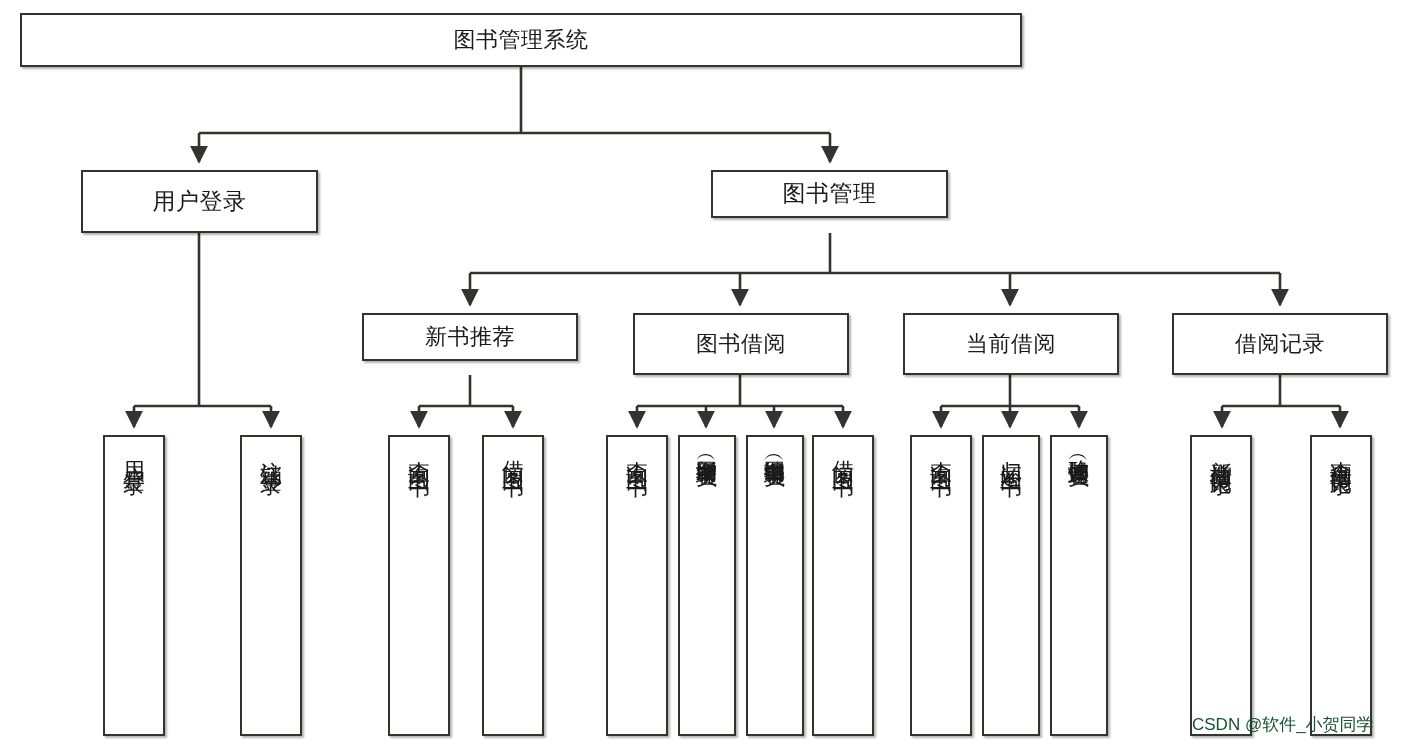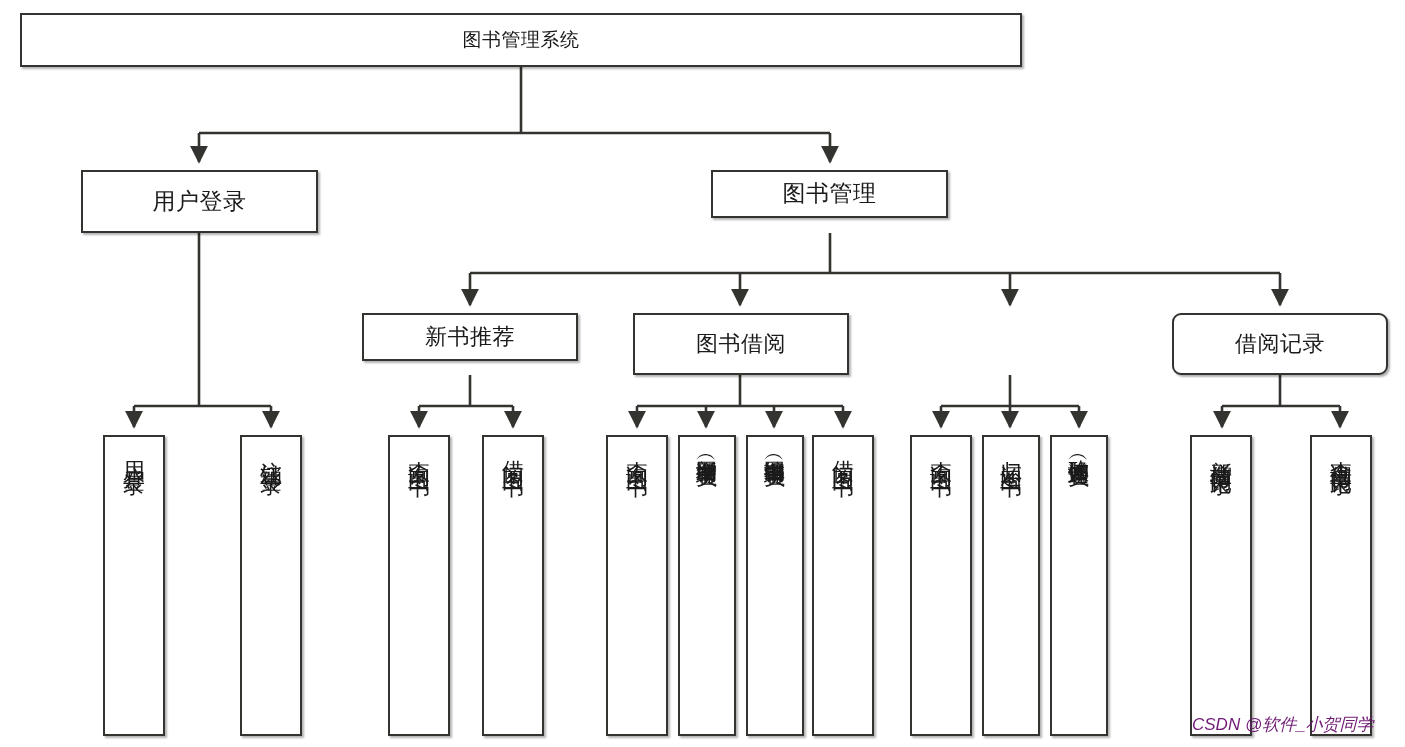--- a/index.html
+++ b/index.html
@@ -46,21 +46,21 @@
     line-height: 1.12;
     white-space: nowrap;
     color: #1a1a1a;
   }
   
   .node.horiz .node-label {
     font-size: 23px;
     letter-spacing: 0.5px;
   }
   .node.root .node-label {
-    font-size: 19px;
+    font-size: 22px;
   }
   .node.level3 .node-label {
     font-size: 22px;
   }
   
   .node.leaf {
     align-items: flex-start;
     justify-content: center;
     padding-top: 6px;
   }
@@ -76,26 +76,25 @@
   
   .node.leaf.tight .node-label {
     letter-spacing: 1px;
     font-size: 21px;
   }
   .node.leaf.mid .node-label {
     letter-spacing: 3px;
   }
   .watermark {
     position: absolute;
-    color: #701a75;
+    color: #14532d;
     font-size: 17px;
     white-space: nowrap;
     z-index: 3;
     font-family: "Liberation Sans", "DejaVu Sans", sans-serif;
-    font-style: italic;
   }
 </style>
 </head>
 <body>
 
 <div id="canvas">
 
   <svg id="edges" viewBox="0 0 1405 747" width="1405" height="747">
     <defs>
       <marker id="arrow" viewBox="0 0 10 10" refX="9" refY="5" markerWidth="7" markerHeight="7" orient="auto-start-reverse">
@@ -160,22 +159,25 @@
   </div>
 
   <div class="node horiz level3" style="left:362px; top:313px; width:216px; height:48px;">
     <span class="node-label">新书推荐</span>
   </div>
 
   <div class="node horiz level3" style="left:633px; top:313px; width:216px; height:62px;justify-content:center;">
     <span class="node-label">图书借阅</span>
   </div>
 
-
-  <div class="node horiz level3" style="left:1172px; top:313px; width:216px; height:62px;border-radius:9px;">
+  <div class="node horiz level3" style="left:903px; top:313px; width:216px; height:62px;">
+    <span class="node-label">当前借阅</span>
+  </div>
+
+  <div class="node horiz level3" style="left:1172px; top:313px; width:216px; height:62px;">
     <span class="node-label">借阅记录</span>
   </div>
 
   <div class="node leaf" style="left:103px; top:435px; width:62px; height:301px;">
     <span class="node-label">用户登录</span>
   </div>
 
   <div class="node leaf" style="left:240px; top:435px; width:62px; height:301px;">
     <span class="node-label">注销登录</span>
   </div>

